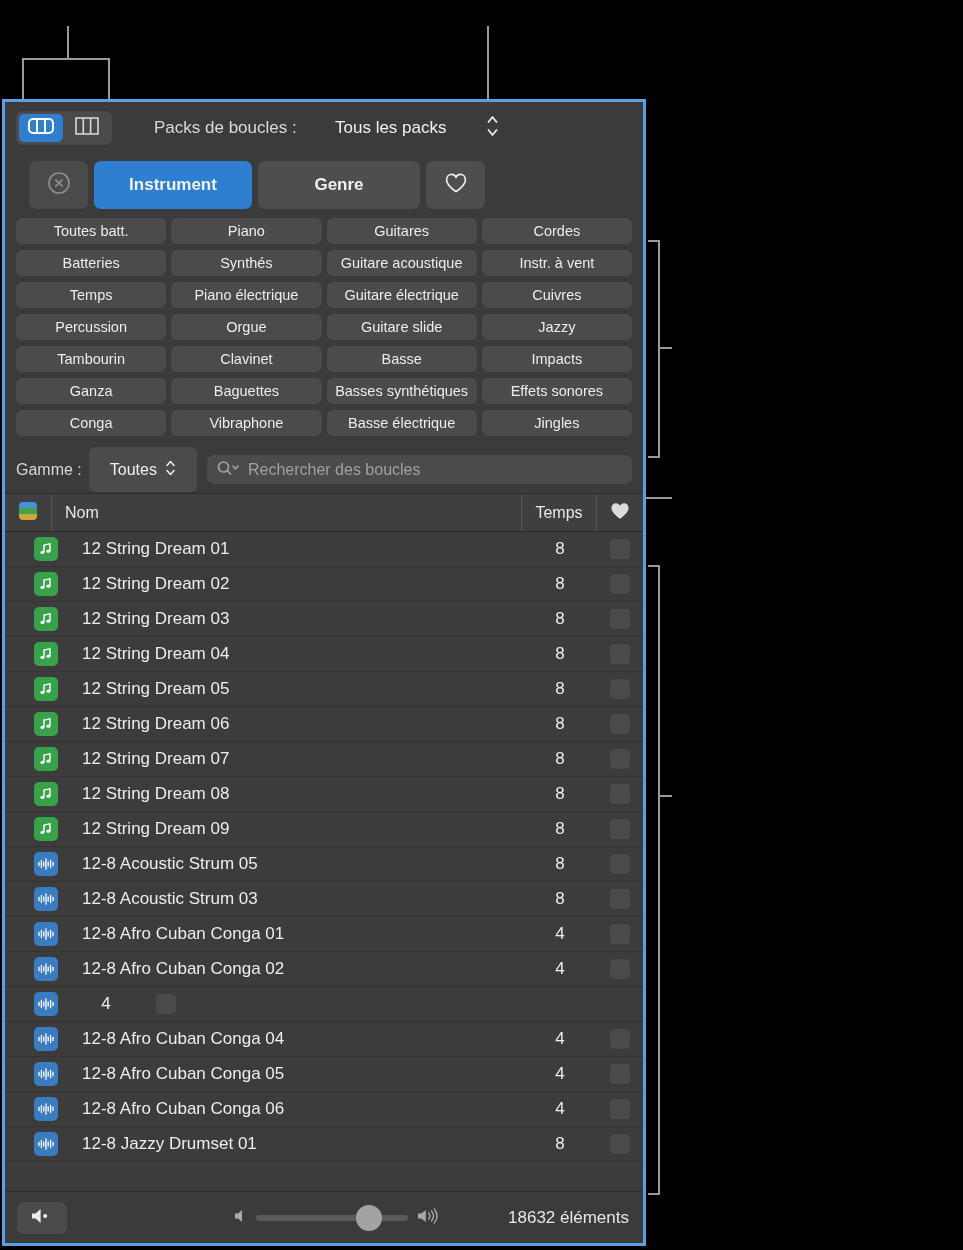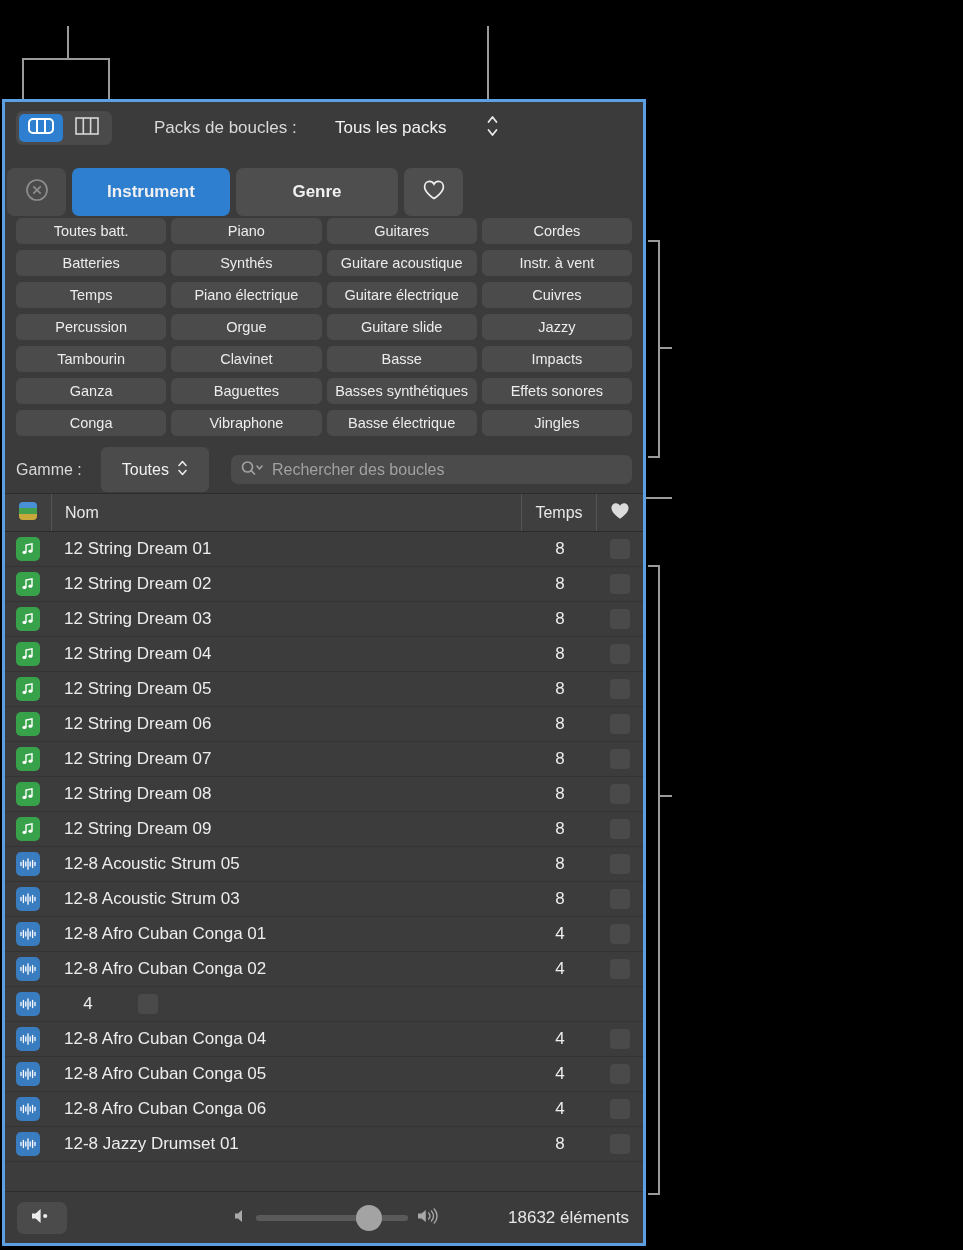--- a/index.html
+++ b/index.html
@@ -78,22 +78,22 @@
     width: 14px; height: 28px;
     display: flex; flex-direction: column;
     align-items: center; justify-content: center;
   }
 
   
   .filter-row {
     height: 62px;
     background: #3b3b3b;
     display: flex;
-    align-items: flex-end;
-    padding: 0 2px;
+    align-items: center;
+    padding: 0 24px;
     gap: 6px;
     flex: 0 0 auto;
     box-sizing: border-box;
   }
   .f-btn {
     height: 48px;
     background: #4e4e4e;
     border-radius: 7px;
     display: flex;
     align-items: center;
@@ -134,21 +134,20 @@
   
   .search-row {
     height: 48px;
     background: #3b3b3b;
     display: flex;
     align-items: center;
     padding: 0 11px;
     flex: 0 0 auto;
     border-bottom: 1px solid #2c2c2c;
     box-sizing: border-box;
-    gap: 12px;
   }
   .gamme-label { font-size: 16px; color: #d8d8d8; margin-right: 7px; white-space: nowrap; }
   .gamme-select {
     height: 45px;
     min-width: 96px;
     background: #4b4b4b;
     border-radius: 6px;
     display: flex;
     align-items: center;
     justify-content: center;
@@ -205,20 +204,21 @@
     background: #3c3c3c;
     overflow: hidden;
     position: relative;
   }
   .loop-row {
     height: 35px;
     display: flex;
     align-items: center;
     border-bottom: 1px solid #343434;
     box-sizing: border-box;
+    padding-left: 18px;
   }
   .row-icon-cell { width: 46px; display: flex; align-items: center; justify-content: center; }
   .icon-sq {
     width: 24px; height: 24px; border-radius: 5px;
     display: flex; align-items: center; justify-content: center;
   }
   .icon-sq.midi { background: #37a24a; }
   .icon-sq.audio { background: #3a7cc0; }
   .row-name { flex: 1; padding-left: 13px; font-size: 17px; color: #ededed; white-space: nowrap; }
   .row-temps { width: 74px; text-align: center; font-size: 17px; color: #ededed; }

